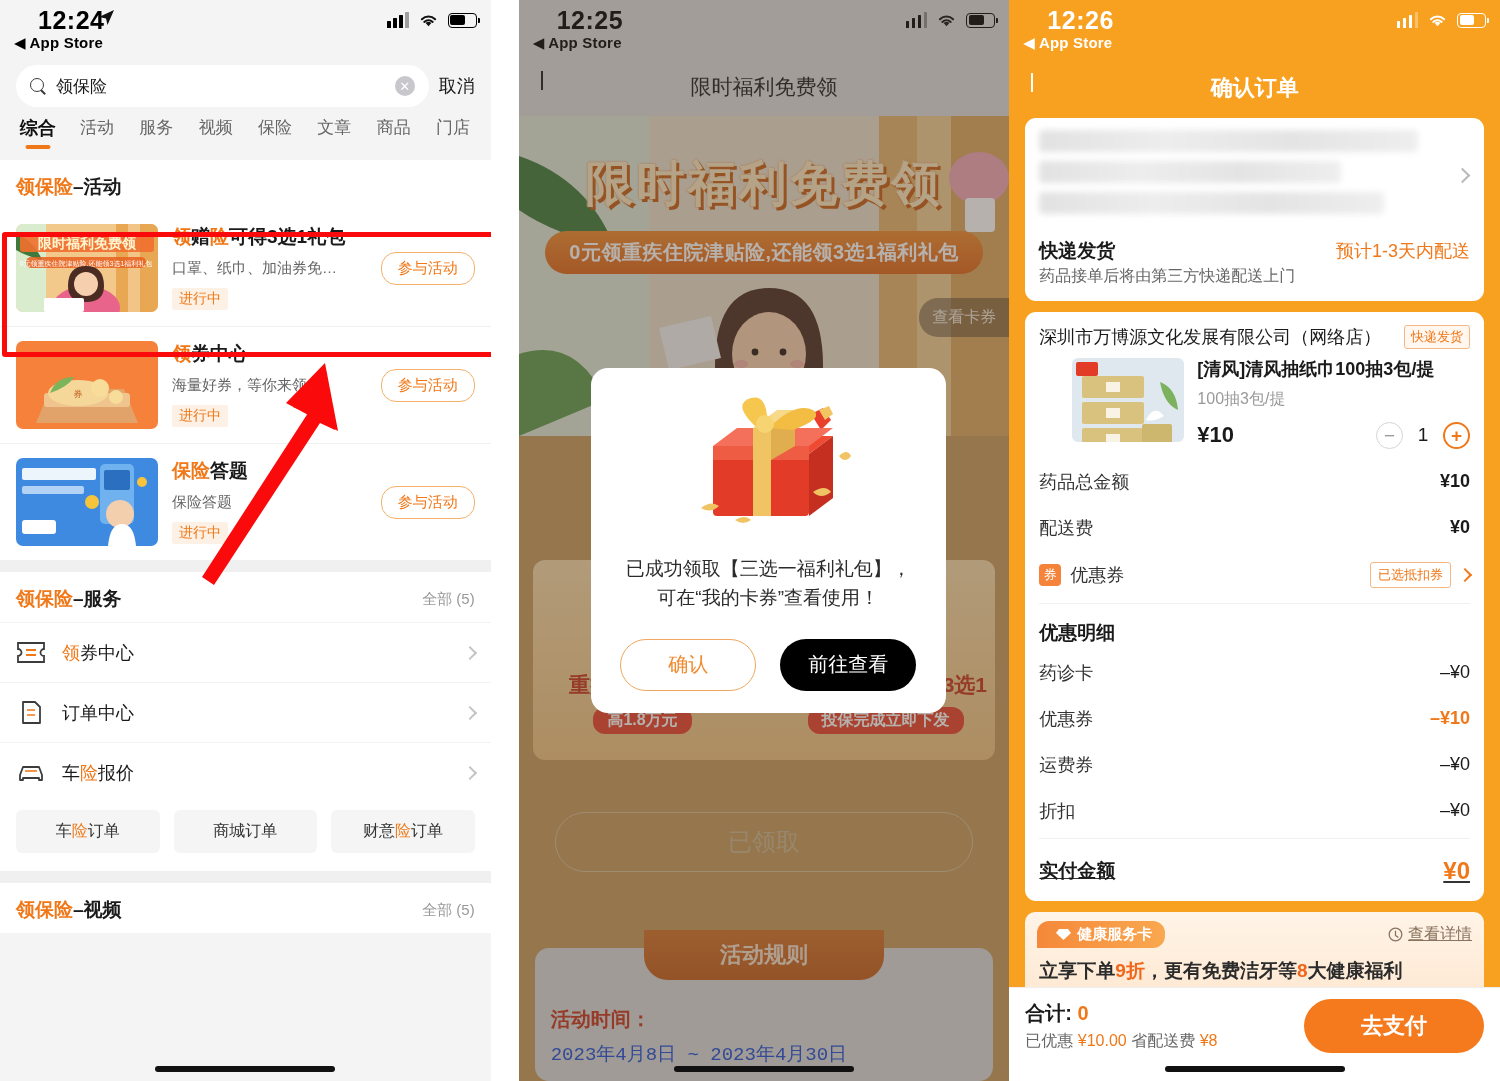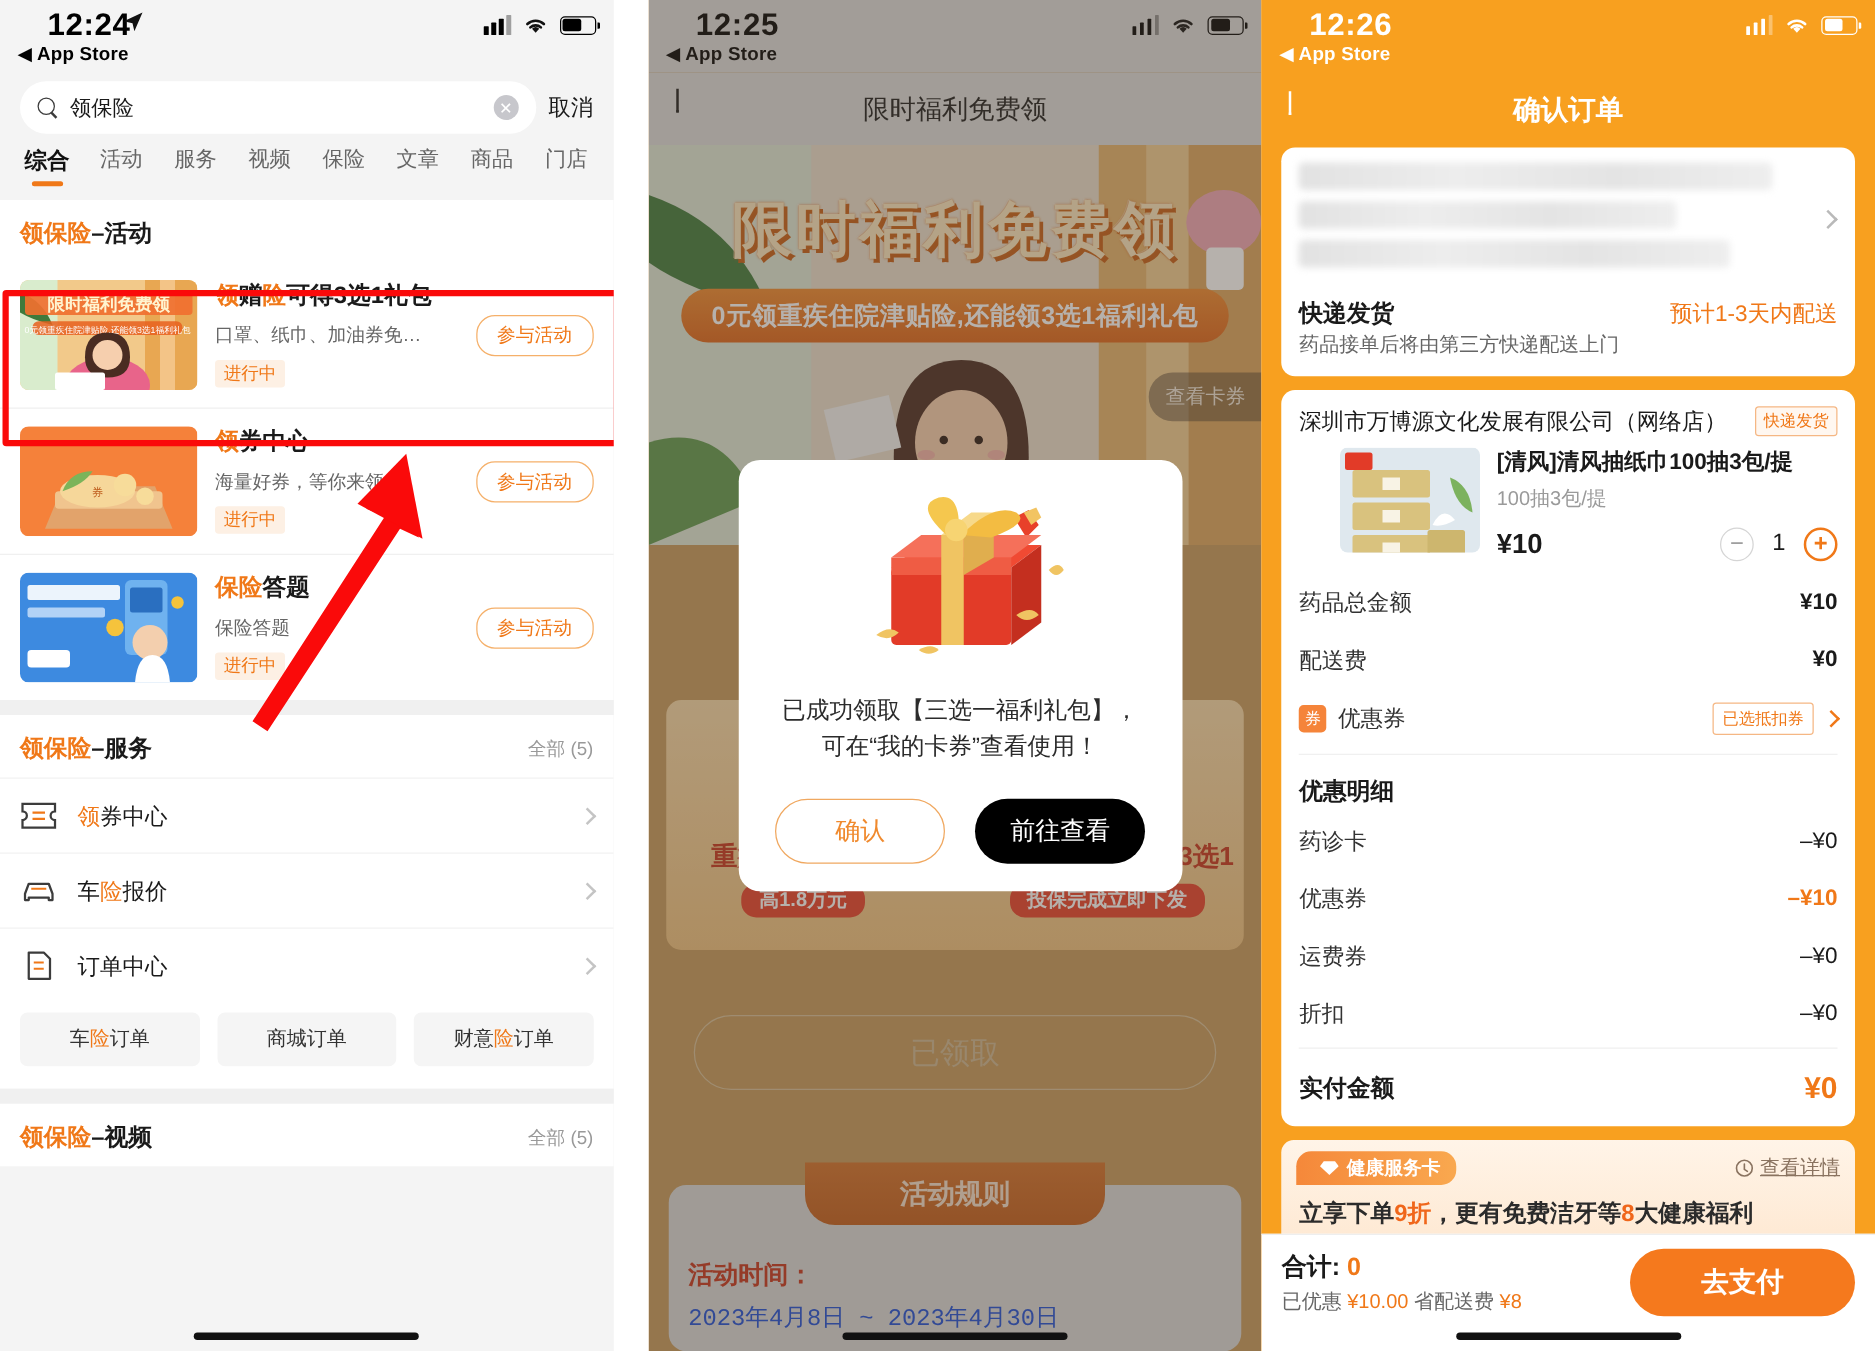--- a/index.html
+++ b/index.html
@@ -275,21 +275,21 @@
     border-radius:4px; display:flex; align-items:center; justify-content:center;
   }
   .cpn-r { display:flex; align-items:center; gap:9px; }
   .cpn-tag {
     font-size:13px; color:#f07818; border:1px solid #f5b784;
     border-radius:3px; padding:3px 7px;
   }
   .cpn-chev { width:10px; height:10px; border-right:2.2px solid #f07818; border-bottom:2.2px solid #f07818; transform:rotate(-45deg); }
   .divider { height:1px; background:#f0f0f0; margin:4px 14px; }
   .sub-h { font-size:19px; font-weight:bold; color:#1a1a1a; padding:12px 14px 4px; }
-  .total-row { padding:14px 14px 16px; }
+  .total-row { padding:14px 14px 16px;text-decoration:underline; }
   .total-row .lbl { font-size:19px; font-weight:bold; color:#1a1a1a; }
   .total-row .val { font-size:24px; font-weight:bold; color:#f07818; }
   .hsv {
     margin:0 16px; background:linear-gradient(#fff4e8,#fee9d3);
     border-radius:10px 10px 0 0; padding:9px 0 0; position:relative;
   }
   .hsv-top { display:flex; align-items:center; justify-content:space-between; padding:0 12px; }
   .hsv-badge {
     display:flex; align-items:center; gap:6px;
     background:linear-gradient(90deg,#f5883a,#f9a84f);
@@ -457,33 +457,33 @@
       <svg class="svc-ic" viewBox="0 0 30 27">
           <path d="M2 4 h26 v6 a3.5 3.5 0 0 0 0 7 v6 H2 v-6 a3.5 3.5 0 0 0 0 -7Z" fill="none" stroke="#3c3c3c" stroke-width="1.8"></path>
           <path d="M10 11 h10 M10 16 h10" stroke="#f07818" stroke-width="1.8"></path>
         </svg>
       <div class="svc-label"><span class="hl">领</span><span>券中心</span></div>
       <span class="chev"></span>
     </div>
 
     <div class="svc-row">
       <svg class="svc-ic" viewBox="0 0 30 27">
+          <path d="M7 3 h12 l5 5 v16 H7Z" fill="none" stroke="#3c3c3c" stroke-width="1.8" stroke-linejoin="round"></path>
+          <path d="M11 11 h8 M11 16 h8" stroke="#f07818" stroke-width="1.7"></path>
+        </svg>
+      <div class="svc-label">订单中心</div>
+      <span class="chev"></span>
+    </div>
+
+    <div class="svc-row">
+      <svg class="svc-ic" viewBox="0 0 30 27">
           <path d="M4 16 l3 -8 h16 l3 8 v5 h-3 v-2 H7 v2 H4Z" fill="none" stroke="#3c3c3c" stroke-width="1.8" stroke-linejoin="round"></path>
           <path d="M9 12 h12" stroke="#f07818" stroke-width="1.6"></path>
         </svg>
       <div class="svc-label"><span>车</span><span class="hl">险</span><span>报价</span></div>
-      <span class="chev"></span>
-    </div>
-
-    <div class="svc-row">
-      <svg class="svc-ic" viewBox="0 0 30 27">
-          <path d="M7 3 h12 l5 5 v16 H7Z" fill="none" stroke="#3c3c3c" stroke-width="1.8" stroke-linejoin="round"></path>
-          <path d="M11 11 h8 M11 16 h8" stroke="#f07818" stroke-width="1.7"></path>
-        </svg>
-      <div class="svc-label">订单中心</div>
       <span class="chev"></span>
     </div>
 
     <div class="chips">
       <div class="chip"><span>车</span><span class="hl">险</span><span>订单</span></div>
       <div class="chip"><span>商城订单</span></div>
       <div class="chip"><span>财意</span><span class="hl">险</span><span>订单</span></div>
     </div>
   </div>
 

